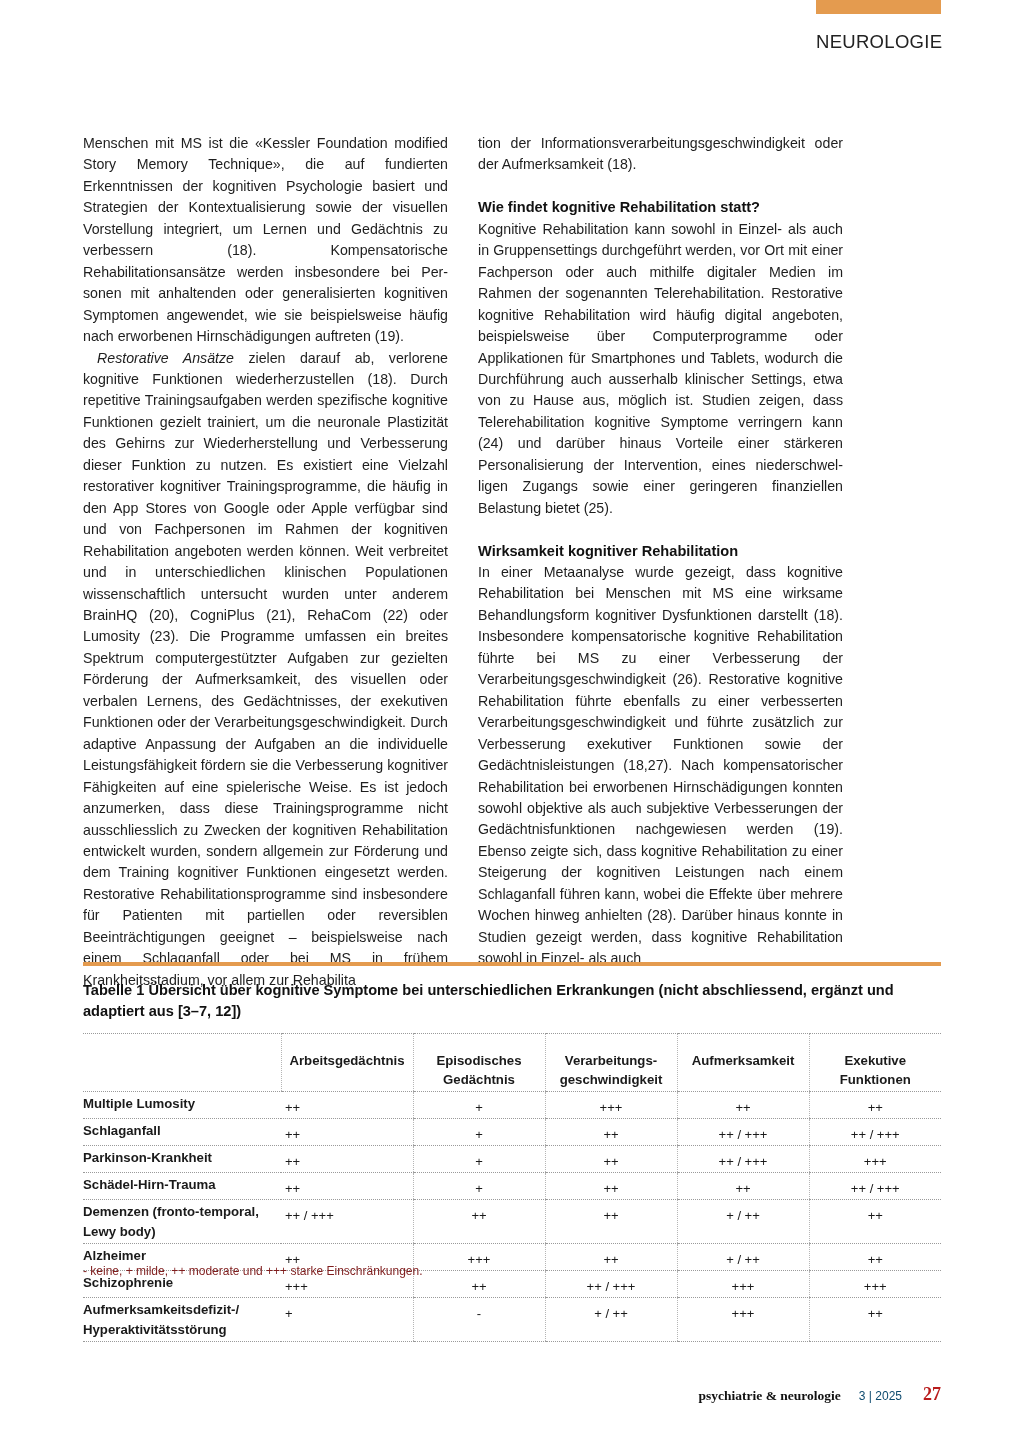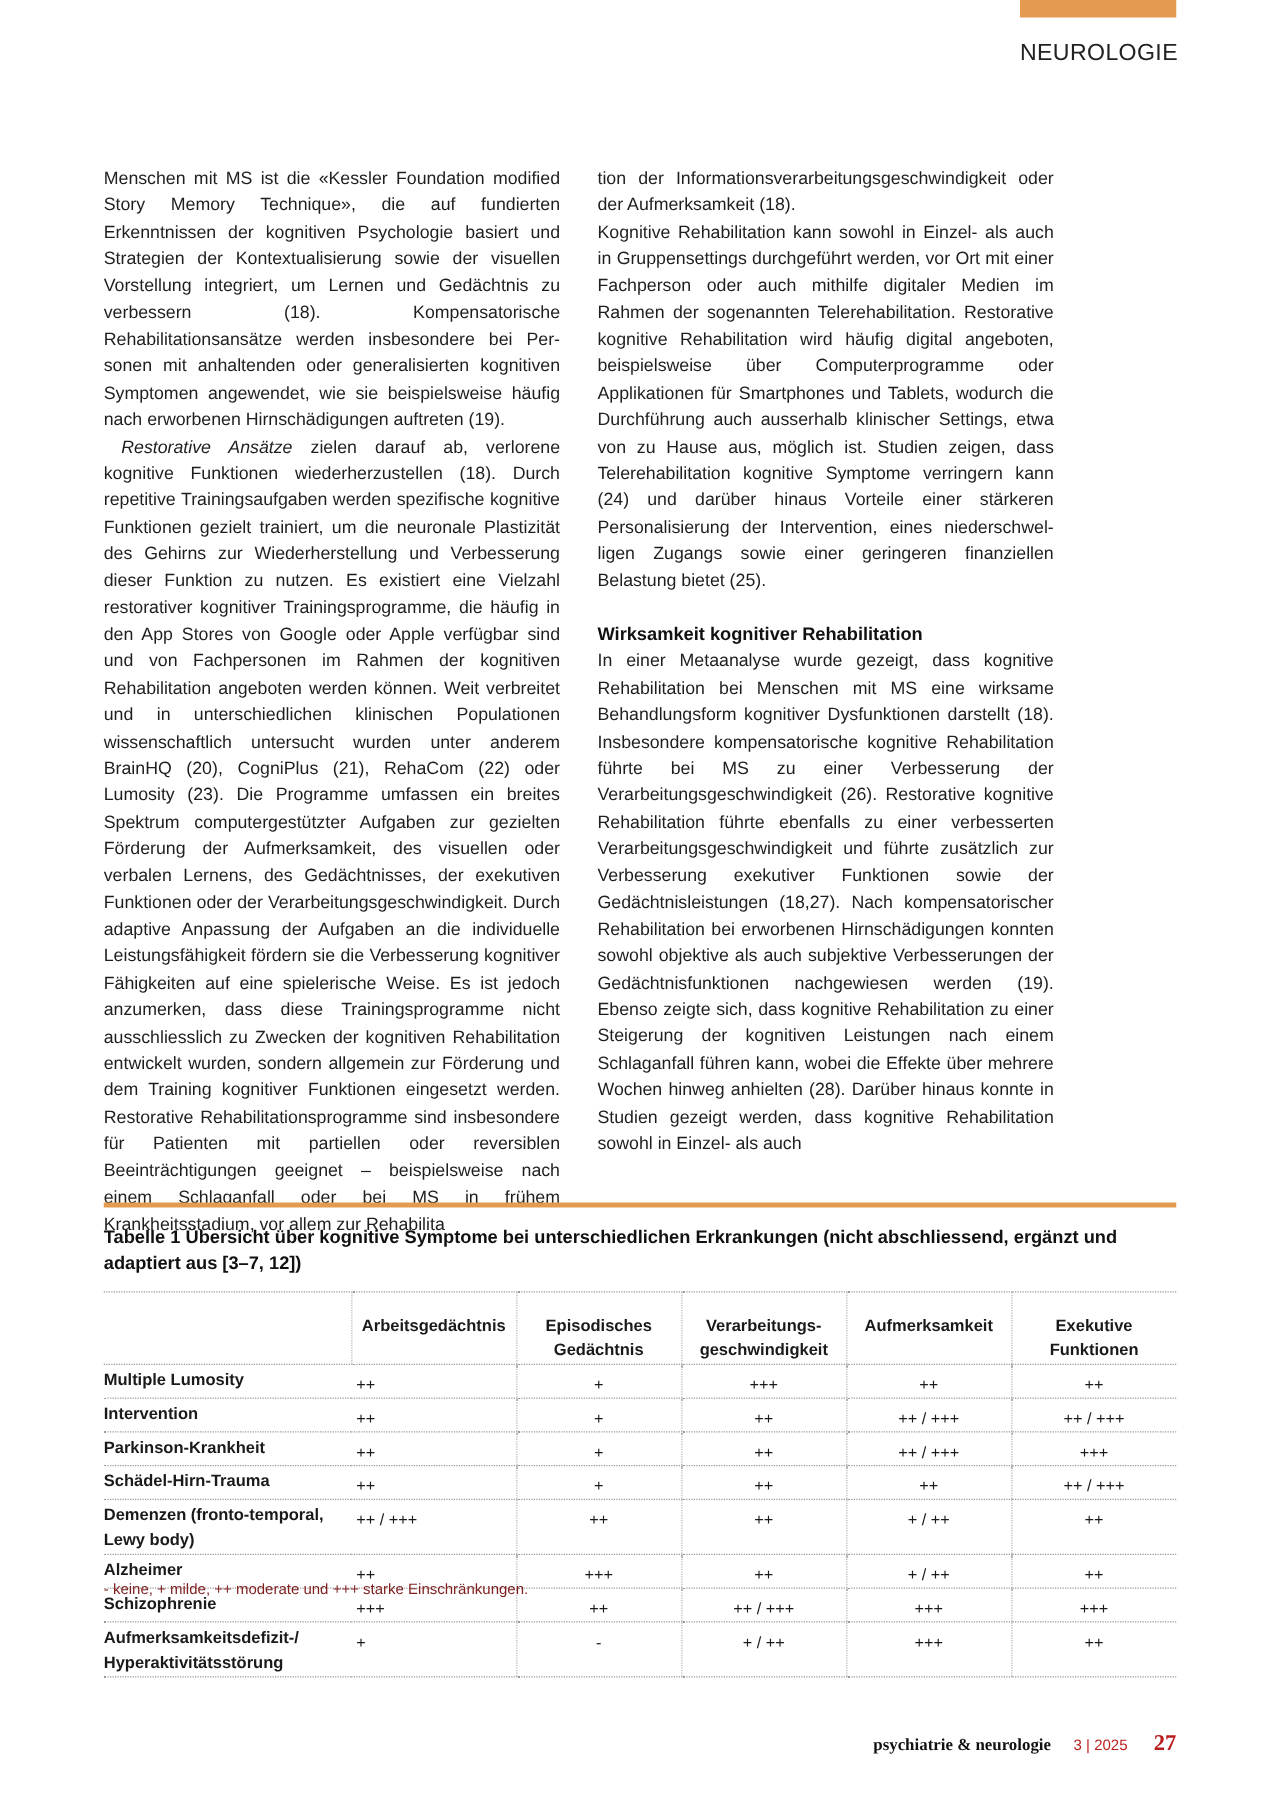--- a/index.html
+++ b/index.html
@@ -26,36 +26,37 @@
   table.symptoms thead th { font-weight: bold; padding: 17px 4px 2px 4px; line-height: 19px; height: 54px; }
   table.symptoms thead th:first-child { padding-left: 0; }
   table.symptoms tbody th { font-weight: bold; padding: 2px 4px 2px 0; line-height: 19.5px; width: 198px; }
   table.symptoms tbody td { padding: 7px 4px 2px 4px; line-height: 17px; font-size: 13px; }
   col.c0 { width: 198px; } col.cx { width: 132px; }
 
   .legend-note { position: absolute; left: 83px; top: 1264px; font-size: 12px; color: #7f1d1d; }
 
   .footer { position: absolute; right: 83px; top: 1384px; display: flex; align-items: baseline; gap: 18px; }
   .footer .journal { font-family: "Liberation Serif", "DejaVu Serif", serif; font-weight: bold; font-size: 13.5px; color: #111; }
-  .footer .issue { font-size: 12px; color: #b91c1c; }
+  .footer .issue { font-size: 12px; color: #0c4a6e; }
   .footer .page-num { font-family: "Liberation Serif", "DejaVu Serif", serif; font-weight: bold; font-size: 18px; margin-left: 3px; color: #b91c1c; }
 </style>
 </head>
 <body>
 
 <div class="accent-bar"></div>
 <div class="section-label">NEUROLOGIE</div>
 
 <div class="col col-left">
   <p>Menschen mit MS ist die «Kessler Foundation modified Story Memory Technique», die auf fundierten Erkenntnissen der kognitiven Psychologie basiert und Strategien der Kontex­tualisierung sowie der visuellen Vorstellung integriert, um Lernen und Gedächtnis zu verbessern (18). Kompensatori­sche Rehabilitationsansätze werden insbesondere bei Per­sonen mit anhaltenden oder generalisierten kognitiven Sym­ptomen angewendet, wie sie beispielsweise häufig nach erworbenen Hirnschädigungen auftreten (19).</p>
   <p class="indent"><em>Restorative Ansätze</em><span> zielen darauf ab, verlorene kognitive Funktionen wiederherzustellen (18). Durch repetitive Trai­ningsaufgaben werden spezifische kognitive Funktionen ge­zielt trainiert, um die neuronale Plastizität des Gehirns zur Wiederherstellung und Verbesserung dieser Funktion zu nut­zen. Es existiert eine Vielzahl restorativer kognitiver Trainings­programme, die häufig in den App Stores von Google oder Apple verfügbar sind und von Fachpersonen im Rahmen der kognitiven Rehabilitation angeboten werden können. Weit verbreitet und in unterschiedlichen klinischen Populationen wissenschaftlich untersucht wurden unter anderem BrainHQ (20), CogniPlus (21), RehaCom (22) oder Lumosity (23). Die Programme umfassen ein breites Spektrum computerge­stützter Aufgaben zur gezielten Förderung der Aufmerksam­keit, des visuellen oder verbalen Lernens, des Gedächtnisses, der exekutiven Funktionen oder der Verarbeitungsgeschwin­digkeit. Durch adaptive Anpassung der Aufgaben an die in­dividuelle Leistungsfähigkeit fördern sie die Verbesserung kognitiver Fähigkeiten auf eine spielerische Weise. Es ist jedoch anzumerken, dass diese Trainingsprogramme nicht ausschliesslich zu Zwecken der kognitiven Rehabilitation entwickelt wurden, sondern allgemein zur Förderung und dem Training kognitiver Funktionen eingesetzt werden. Restora­tive Rehabilitationsprogramme sind insbesondere für Pati­enten mit partiellen oder reversiblen Beeinträchtigungen geeignet – beispielsweise nach einem Schlaganfall oder bei MS in frühem Krankheitsstadium, vor allem zur Rehabilita­</span></p>
 </div>
 
 <div class="col col-right">
   <p>tion der Informationsverarbeitungsgeschwindigkeit oder der Aufmerksamkeit (18).</p>
+  <h3>Wie findet kognitive Rehabilitation statt?</h3>
   <p>Kognitive Rehabilitation kann sowohl in Einzel- als auch in Gruppensettings durchgeführt werden, vor Ort mit einer Fachperson oder auch mithilfe digitaler Medien im Rahmen der sogenannten Telerehabilitation. Restorative kognitive Rehabilitation wird häufig digital angeboten, beispielsweise über Computerprogramme oder Applikationen für Smart­phones und Tablets, wodurch die Durchführung auch ausser­halb klinischer Settings, etwa von zu Hause aus, möglich ist. Studien zeigen, dass Telerehabilitation kognitive Symptome verringern kann (24) und darüber hinaus Vorteile einer stär­keren Personalisierung der Intervention, eines niederschwel­ligen Zugangs sowie einer geringeren finanziellen Belastung bietet (25).</p>
   <h3>Wirksamkeit kognitiver Rehabilitation</h3>
   <p>In einer Metaanalyse wurde gezeigt, dass kognitive Rehabi­litation bei Menschen mit MS eine wirksame Behandlungs­form kognitiver Dysfunktionen darstellt (18). Insbesondere kompensatorische kognitive Rehabilitation führte bei MS zu einer Verbesserung der Verarbeitungsgeschwindigkeit (26). Restorative kognitive Rehabilitation führte ebenfalls zu ei­ner verbesserten Verarbeitungsgeschwindigkeit und führte zusätzlich zur Verbesserung exekutiver Funktionen sowie der Gedächtnisleistungen (18,27). Nach kompensatorischer Rehabilitation bei erworbenen Hirnschädigungen konnten sowohl objektive als auch subjektive Verbesserungen der Gedächtnisfunktionen nachgewiesen werden (19). Ebenso zeigte sich, dass kognitive Rehabilitation zu einer Steigerung der kognitiven Leistungen nach einem Schlaganfall führen kann, wobei die Effekte über mehrere Wochen hinweg an­hielten (28). Darüber hinaus konnte in Studien gezeigt wer­den, dass kognitive Rehabilitation sowohl in Einzel- als auch</p>
 </div>
 
 <div class="table-rule"></div>
 <div class="table-caption">Tabelle 1 Übersicht über kognitive Symptome bei unterschiedlichen Erkrankungen (nicht abschliessend, ergänzt und adaptiert aus [3–7, 12])</div>
 
 <table class="symptoms">
   <colgroup>
@@ -79,21 +80,21 @@
   <tbody>
     <tr>
       <th>Multiple Lumosity</th>
       <td>++</td>
       <td>+</td>
       <td>+++</td>
       <td>++</td>
       <td>++</td>
     </tr>
     <tr>
-      <th>Intervention</th>
+      <th>Schlaganfall</th>
       <td>++</td>
       <td>+</td>
       <td>++</td>
       <td>++ / +++</td>
       <td>++ / +++</td>
     </tr>
     <tr>
       <th>Parkinson-Krankheit</th>
       <td>++</td>
       <td>+</td>

